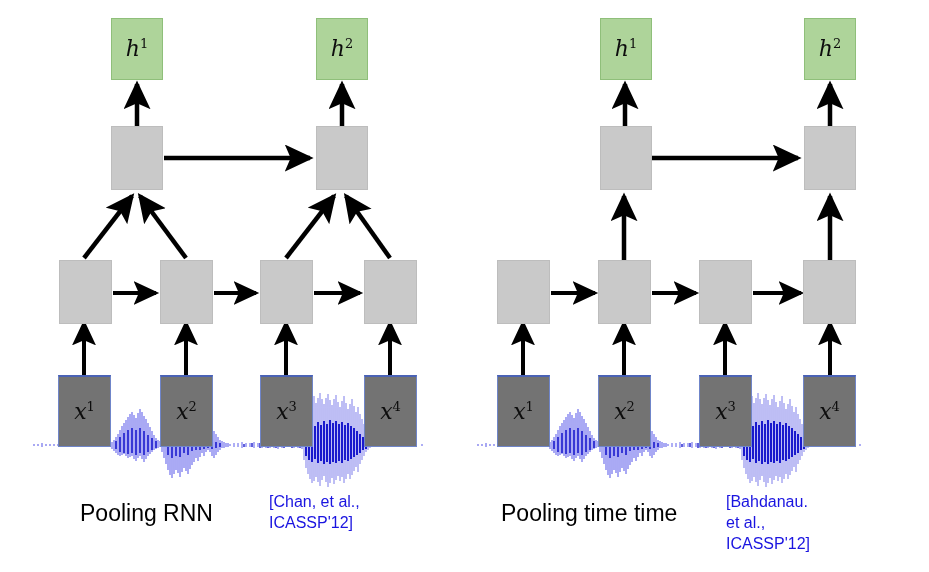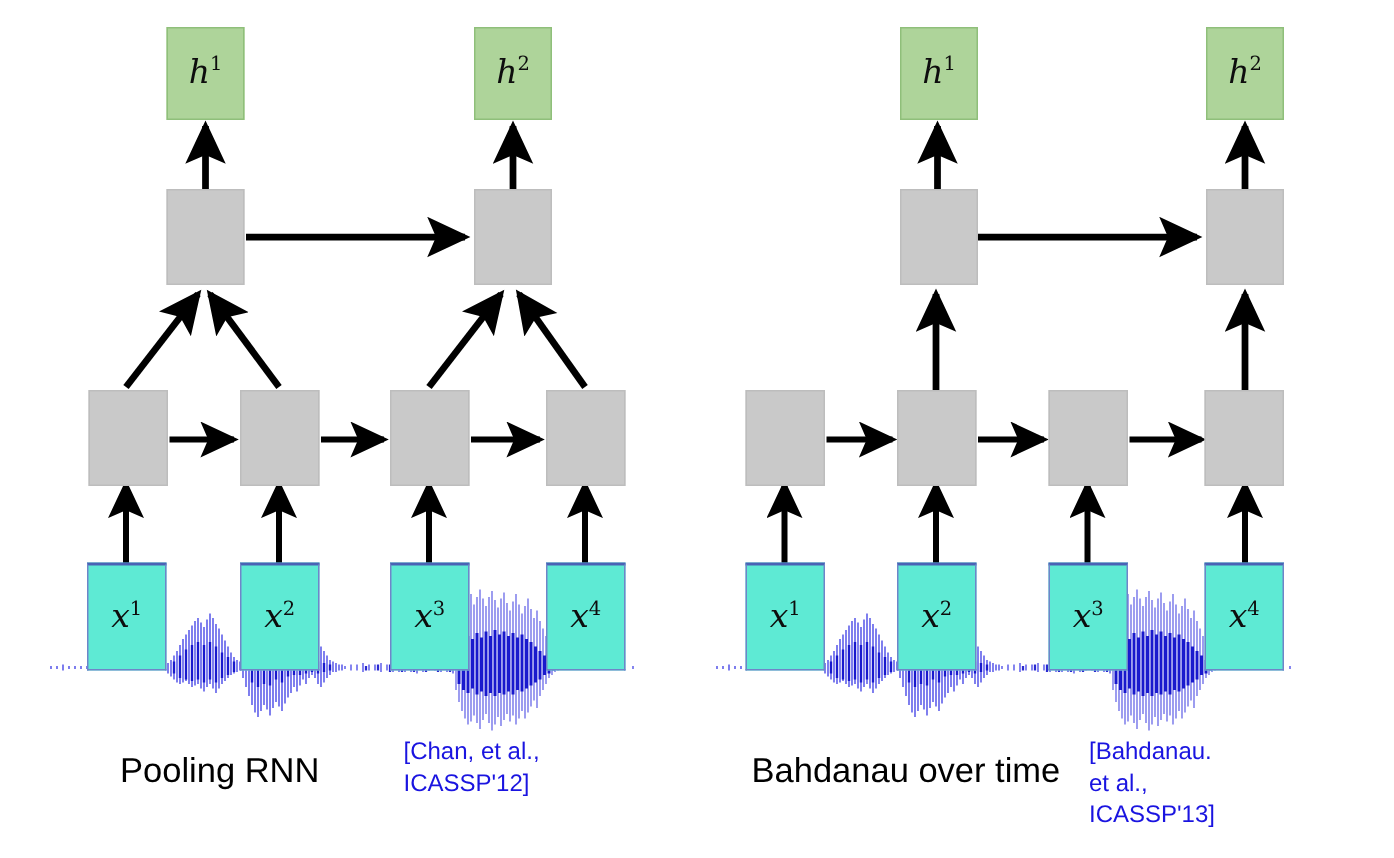--- a/index.html
+++ b/index.html
@@ -35,21 +35,21 @@
   }
   .node-green {
     background: #aed49a;
     border: 1px solid #8fbf7a;
   }
   .node-gray {
     background: #c9c9c9;
     border: 1px solid #bdbdbd;
   }
   .node-blue {
-    background: #5eead4;
+    background: #737373;
     border: 1px solid #6f85c9;
     border-top: 2px solid #4a62b5;
   }
   .node-label {
     font-family: "DejaVu Serif", "Liberation Serif", serif;
     font-style: italic;
     font-size: 22px;
     color: #0d0d0d;
     line-height: 1;
     letter-spacing: 0;
@@ -327,18 +327,18 @@
     <div class="node node-blue" style="left:586px; top:375px; width:53px; height:72px;">
       <span class="node-label"><span>x</span><sup>2</sup></span>
     </div>
     <div class="node node-blue" style="left:687px; top:375px; width:53px; height:72px;">
       <span class="node-label"><span>x</span><sup>3</sup></span>
     </div>
     <div class="node node-blue" style="left:791px; top:375px; width:53px; height:72px;">
       <span class="node-label"><span>x</span><sup>4</sup></span>
     </div>
 
-    <div class="caption" style="left:489px; top:500px;">Bahdanau over time</div>
+    <div class="caption" style="left:489px; top:500px;">Pooling time time</div>
     <div class="cite" style="left:714px; top:491px;">[Bahdanau. et al.,
-ICASSP'13]</div>
+ICASSP'12]</div>
   </div>
 
 </div>
 
 </body></html>

